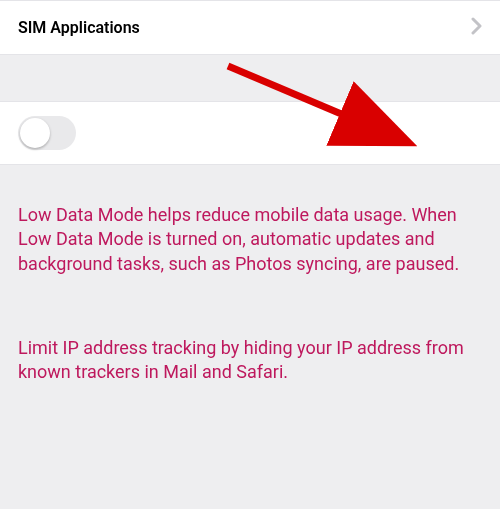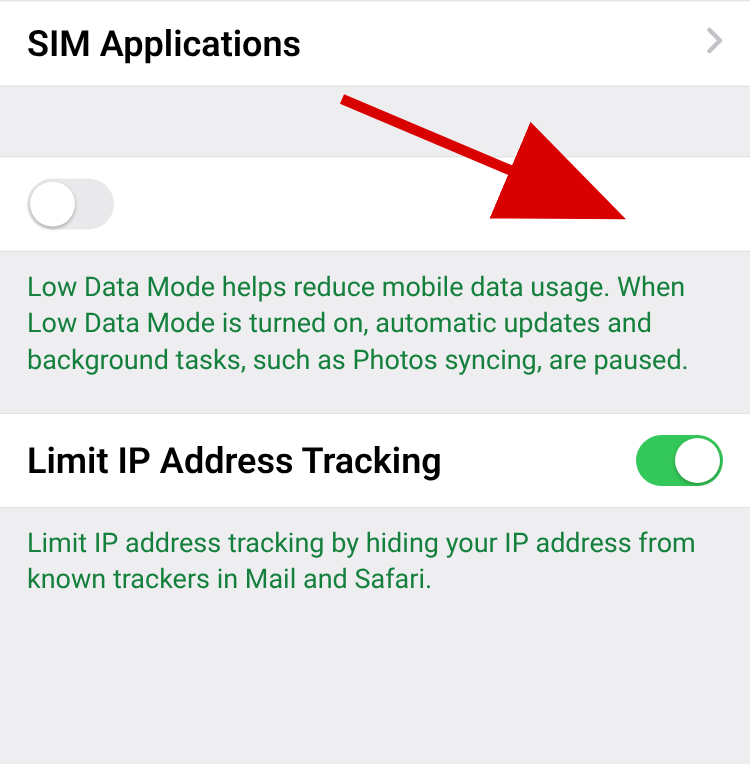--- a/index.html
+++ b/index.html
@@ -8,44 +8,45 @@
       background: #eeeef0;
       width: 500px;
       color: #000;
     }
     .row {
       background: #fff;
       display: flex;
       align-items: center;
       justify-content: space-between;
       padding: 14px 18px;
-      font-size: 24px;
+      font-size: 16px;
       font-weight: 600;
       border-top: 1px solid #e4e4e8;
       border-bottom: 1px solid #e4e4e8;
     }
     .chevron {
       color: #c3c3c7;
       font-size: 22px;
       font-weight: normal;
     }
     .gap {
       height: 46px;
       background: #eeeef0;
     }
     .gap-small {
       height: 22px;
       background: #eeeef0;
     }
     .footer-text {
       padding: 12px 18px 0 18px;
-      color: #15803d;
+      color: #be185d;
       font-size: 18px;
       line-height: 1.35;
       font-weight: 400;
+      margin-top: 26px;
     }
     
     .toggle {
       position: relative;
       width: 58px;
       height: 34px;
       border-radius: 34px;
       background: #e9e9eb;
       flex-shrink: 0;
     }
@@ -96,26 +97,20 @@
       <div class="knob"></div>
     </div>
   </div>
 
   <div class="footer-text">
     <span>Low Data Mode helps reduce mobile data usage. When Low Data Mode is turned on, automatic updates and background tasks, such as Photos syncing, are paused.</span>
   </div>
 
   <div class="gap-small"></div>
 
-  <div class="row">
-    <span>Limit IP Address Tracking</span>
-    <div class="toggle on">
-      <div class="knob"></div>
-    </div>
-  </div>
 
   <div class="footer-text">
     <span>Limit IP address tracking by hiding your IP address from known trackers in Mail and Safari.</span>
   </div>
 
   <svg class="arrow-wrap" width="500" height="200">
     <defs>
       <marker id="arrowhead" markerWidth="12" markerHeight="12" refX="9" refY="5" orient="auto">
         <polygon points="0,0 12,5 0,10" fill="#d90000"></polygon>
       </marker>

